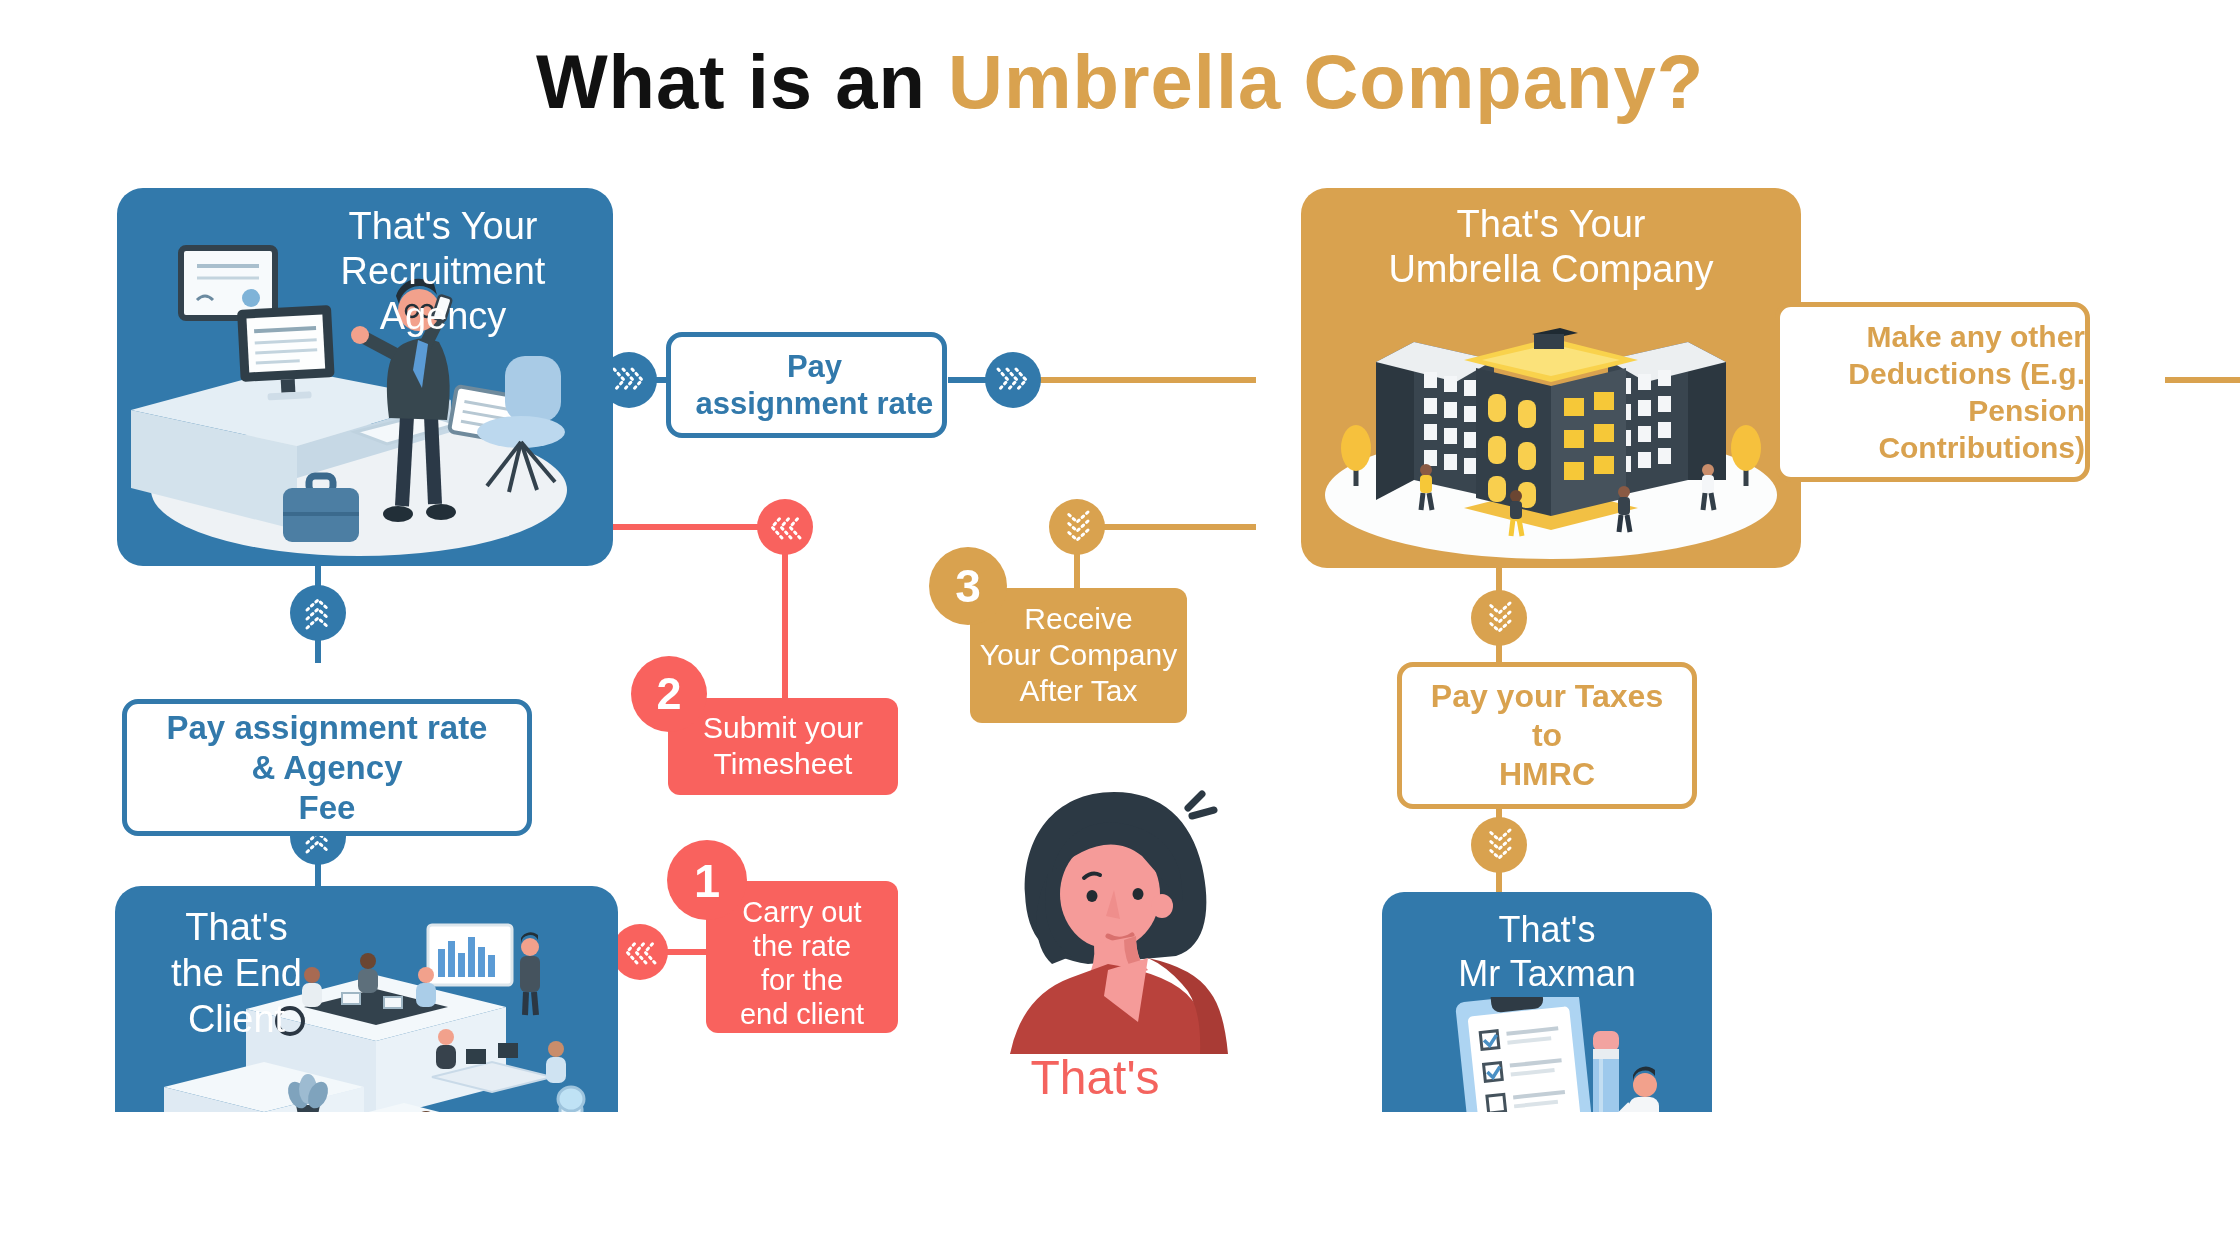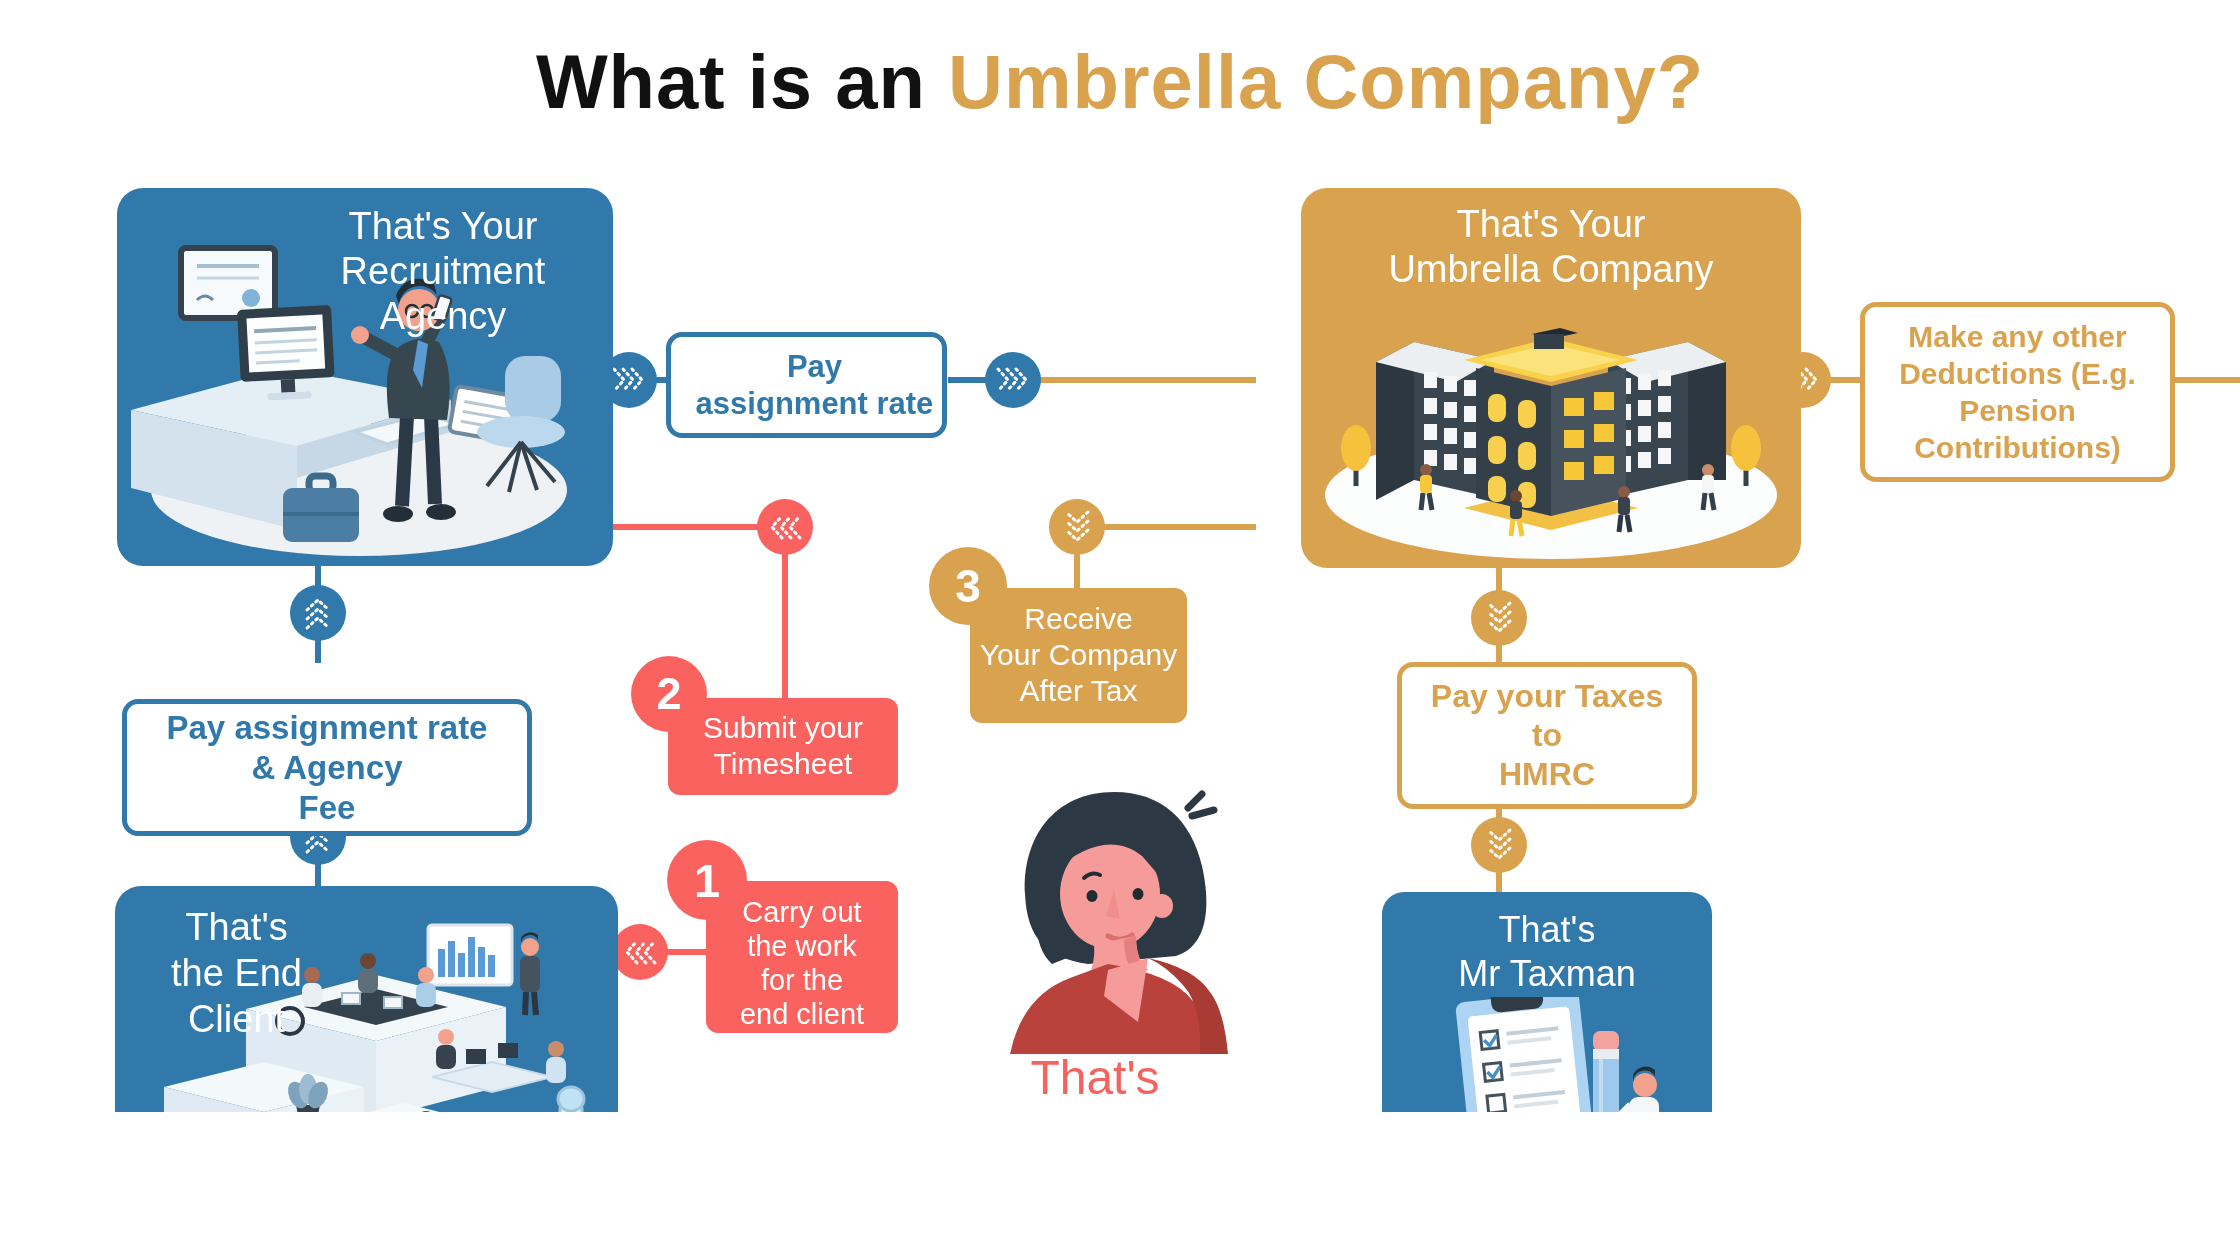--- a/index.html
+++ b/index.html
@@ -268,21 +268,21 @@
           </g>
       </g>
     </svg>
   </div>
 
   <div class="obox ob-blue" style="left:666px;top:332px;width:255px;height:96px;font-size:31px;line-height:37px;padding-left:16px;">
     <div>Pay</div>
     <div>assignment rate</div>
   </div>
 
-  <div class="obox ob-gold" style="left:1860px;top:302px;width:305px;height:170px;font-size:30px;line-height:37px;">
+  <div class="obox ob-gold" style="left:1775px;top:302px;width:305px;height:170px;font-size:30px;line-height:37px;align-items:flex-end;">
     <div>Make any other</div>
     <div>Deductions (E.g.</div>
     <div>Pension</div>
     <div>Contributions)</div>
   </div>
 
   <div class="obox ob-blue" style="left:122px;top:663px;width:400px;height:127px;font-size:33px;line-height:40px;margin-top:36px;">
     <div>Pay assignment rate</div>
     <div>&amp; Agency</div>
     <div>Fee</div>
@@ -306,21 +306,21 @@
   <div class="tag tag-red" style="left:668px;top:698px;width:230px;height:97px;font-size:30px;line-height:36px;padding-top:12px;box-sizing:border-box;">
     <div>Submit your</div>
     <div>Timesheet</div>
   </div>
   <div class="badge badge-red" style="left:631px;top:656px;width:76px;height:76px;font-size:45px;">
     <span>2</span>
   </div>
 
   <div class="tag tag-red" style="left:706px;top:881px;width:192px;height:152px;font-size:29px;line-height:34px;padding-top:14px;box-sizing:border-box;">
     <div>Carry out</div>
-    <div>the work</div>
+    <div>the rate</div>
     <div>for the</div>
     <div>end client</div>
   </div>
   <div class="badge badge-red" style="left:667px;top:840px;width:80px;height:80px;font-size:47px;">
     <span>1</span>
   </div>
 
   <div class="bigbox bb-blue" style="left:70px;top:886px;width:503px;height:341px;">
     <div class="cap" style="left:14px;top:18px;width:215px;font-size:38px;line-height:46px;">
       <div>That's</div>

